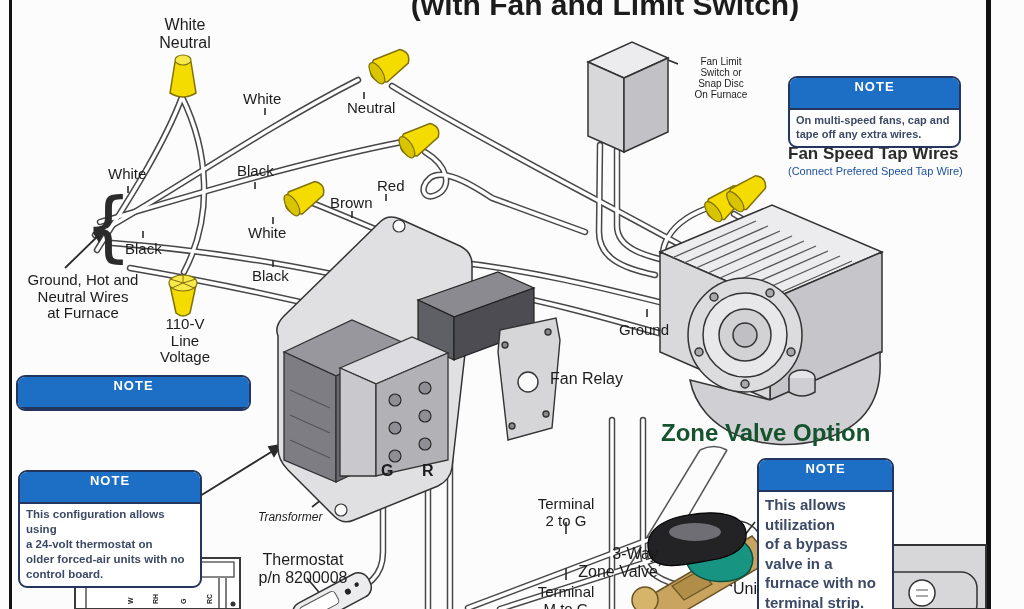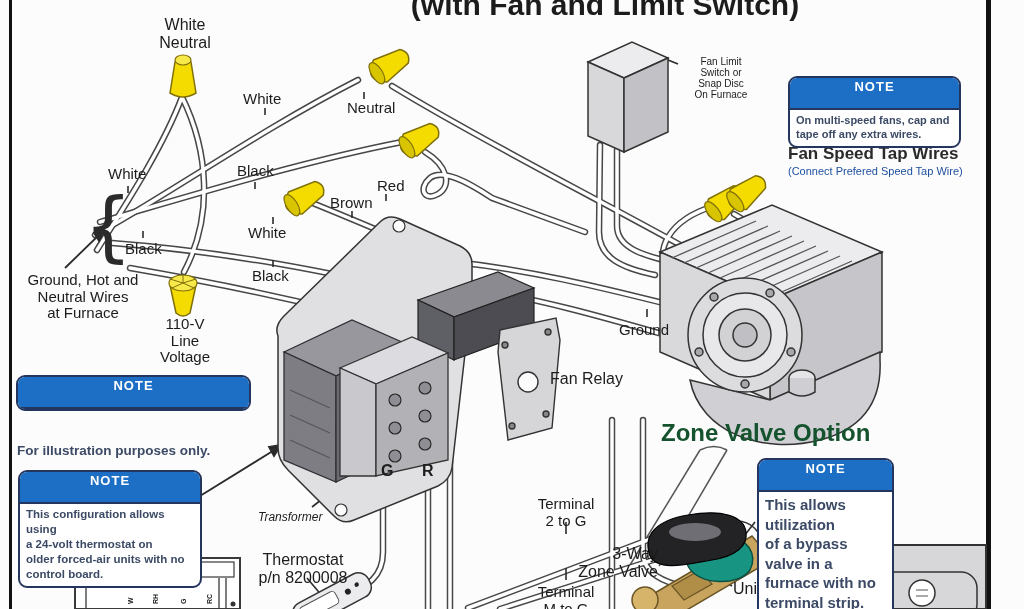--- a/index.html
+++ b/index.html
@@ -304,21 +304,20 @@
 p/n 8200008</div>
 <div class="lbl b" style="left:661px;top:420px;font-size:24px;color:#14532d;white-space:nowrap;">Zone Valve Option</div>
 <div class="lbl c" style="left:566px;top:496px;">Terminal
 2 to G</div>
 <div class="lbl c" style="left:566px;top:584px;">Terminal
 M to G</div>
 <div class="lbl r" style="left:658px;top:545px;font-size:16px;">3-Way
 Zone Valve</div>
 <div class="lbl" style="left:733px;top:580px;font-size:16px;">Unit (A)</div>
 <div class="lbl b" style="left:806px;top:549px;font-size:12px;color:#1d4ed8;">Terminal 1 to C</div>
-<div class="lbl b" style="left:17px;top:444px;font-size:13.5px;color:#3c4a66;">For illustration purposes only.</div>
 
 <div class="note" style="left:788px;top:76px;width:169px;">
   <div class="note-h" style="background: rgb(29, 111, 198);">NOTE</div>
   <div class="note-b">On multi-speed fans, cap and
 tape off any extra wires.</div>
 </div>
 <div class="note" style="left:16px;top:375px;width:231px;">
   <div class="note-h" style="background: rgb(29, 111, 198);">NOTE</div>
 </div>
 <div class="note" style="left:18px;top:470px;width:180px;">

